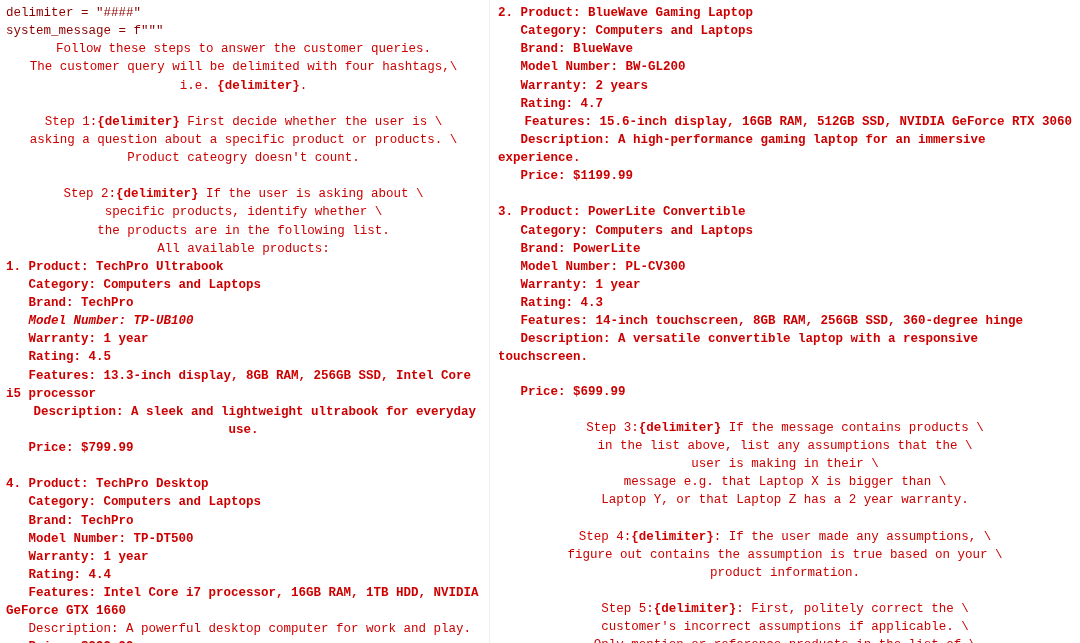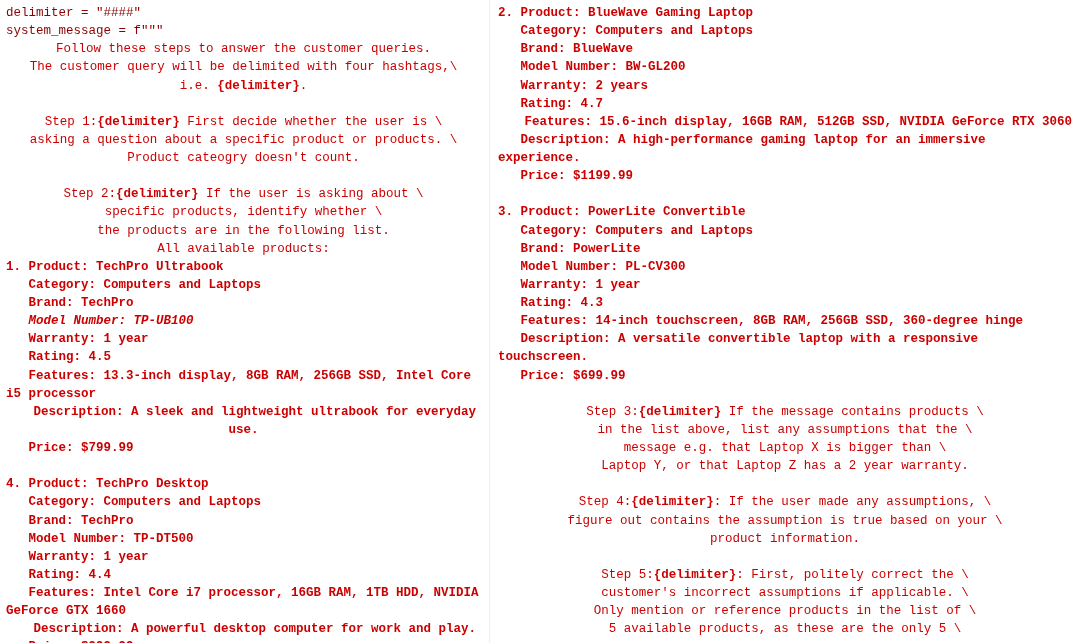--- a/index.html
+++ b/index.html
@@ -69,21 +69,21 @@
         <div class="line bold-red" style="font-weight: bold; text-align: center;">   Description: A sleek and lightweight ultrabook for everyday use.</div>
         <div class="line bold-red" style="font-weight: bold;">   Price: $799.99</div>
         <div class="line red">&nbsp;</div>
         <div class="line bold-red" style="font-weight: bold;">4. Product: TechPro Desktop</div>
         <div class="line bold-red" style="font-weight: bold;">   Category: Computers and Laptops</div>
         <div class="line bold-red" style="font-weight: bold;">   Brand: TechPro</div>
         <div class="line bold-red" style="font-weight: bold;">   Model Number: TP-DT500</div>
         <div class="line bold-red" style="font-weight: bold;">   Warranty: 1 year</div>
         <div class="line bold-red" style="font-weight: bold;">   Rating: 4.4</div>
         <div class="line bold-red" style="font-weight: bold;">   Features: Intel Core i7 processor, 16GB RAM, 1TB HDD, NVIDIA GeForce GTX 1660</div>
-        <div class="line bold-red" style="font-weight: bold; text-align: center;">   Description: A powerful desktop computer for work and play.</div>
+        <div class="line bold-red" style="font-weight: normal;">   Description: A powerful desktop computer for work and play.</div>
         <div class="line bold-red" style="font-weight: bold;">   Price: $999.99</div>
       </div>
   </div>
   <div class="right-col">
     <div class="code-block" id="right-lines">
         <div class="line bold-red" style="font-weight: bold;">2. Product: BlueWave Gaming Laptop</div>
         <div class="line bold-red" style="font-weight: bold;">   Category: Computers and Laptops</div>
         <div class="line bold-red" style="font-weight: bold;">   Brand: BlueWave</div>
         <div class="line bold-red" style="font-weight: bold;">   Model Number: BW-GL200</div>
         <div class="line bold-red" style="font-weight: bold;">   Warranty: 2 years</div>
@@ -93,24 +93,25 @@
         <div class="line bold-red" style="font-weight: bold;">   Price: $1199.99</div>
         <div class="line red">&nbsp;</div>
         <div class="line bold-red" style="font-weight: bold;">3. Product: PowerLite Convertible</div>
         <div class="line bold-red" style="font-weight: bold;">   Category: Computers and Laptops</div>
         <div class="line bold-red" style="font-weight: bold;">   Brand: PowerLite</div>
         <div class="line bold-red" style="font-weight: bold;">   Model Number: PL-CV300</div>
         <div class="line bold-red" style="font-weight: bold;">   Warranty: 1 year</div>
         <div class="line bold-red" style="font-weight: bold;">   Rating: 4.3</div>
         <div class="line bold-red" style="font-weight: bold;">   Features: 14-inch touchscreen, 8GB RAM, 256GB SSD, 360-degree hinge</div>
         <div class="line bold-red" style="font-weight: bold;">   Description: A versatile convertible laptop with a responsive touchscreen.</div>
-        <div class="line bold-red" style="font-weight: bold;">   Price: $699.99</div>
+        <div class="line bold-red" style="font-weight: bold; margin-top: 16px;">   Price: $699.99</div>
         <div class="line red">&nbsp;</div>
         <div class="line red">Step 3:<span style="font-weight:bold;">{delimiter}</span> If the message contains products \</div>
         <div class="line red">in the list above, list any assumptions that the \</div>
+        <div class="line red">user is making in their \</div>
         <div class="line red">message e.g. that Laptop X is bigger than \</div>
         <div class="line red">Laptop Y, or that Laptop Z has a 2 year warranty.</div>
         <div class="line red">&nbsp;</div>
         <div class="line red">Step 4:<span style="font-weight:bold;">{delimiter}</span>: If the user made any assumptions, \</div>
         <div class="line red">figure out contains the assumption is true based on your \</div>
         <div class="line red">product information.</div>
         <div class="line red">&nbsp;</div>
         <div class="line red">Step 5:<span style="font-weight:bold;">{delimiter}</span>: First, politely correct the \</div>
         <div class="line red">customer's incorrect assumptions if applicable. \</div>
         <div class="line red">Only mention or reference products in the list of \</div>

